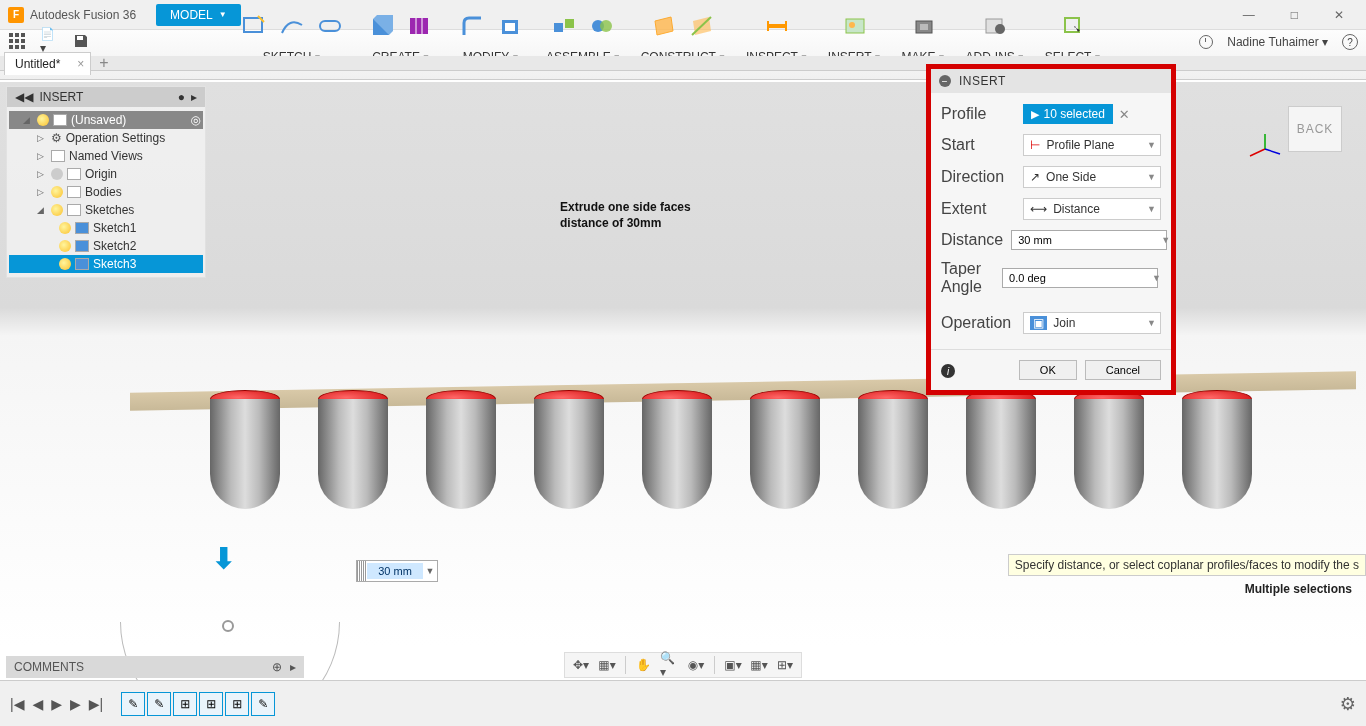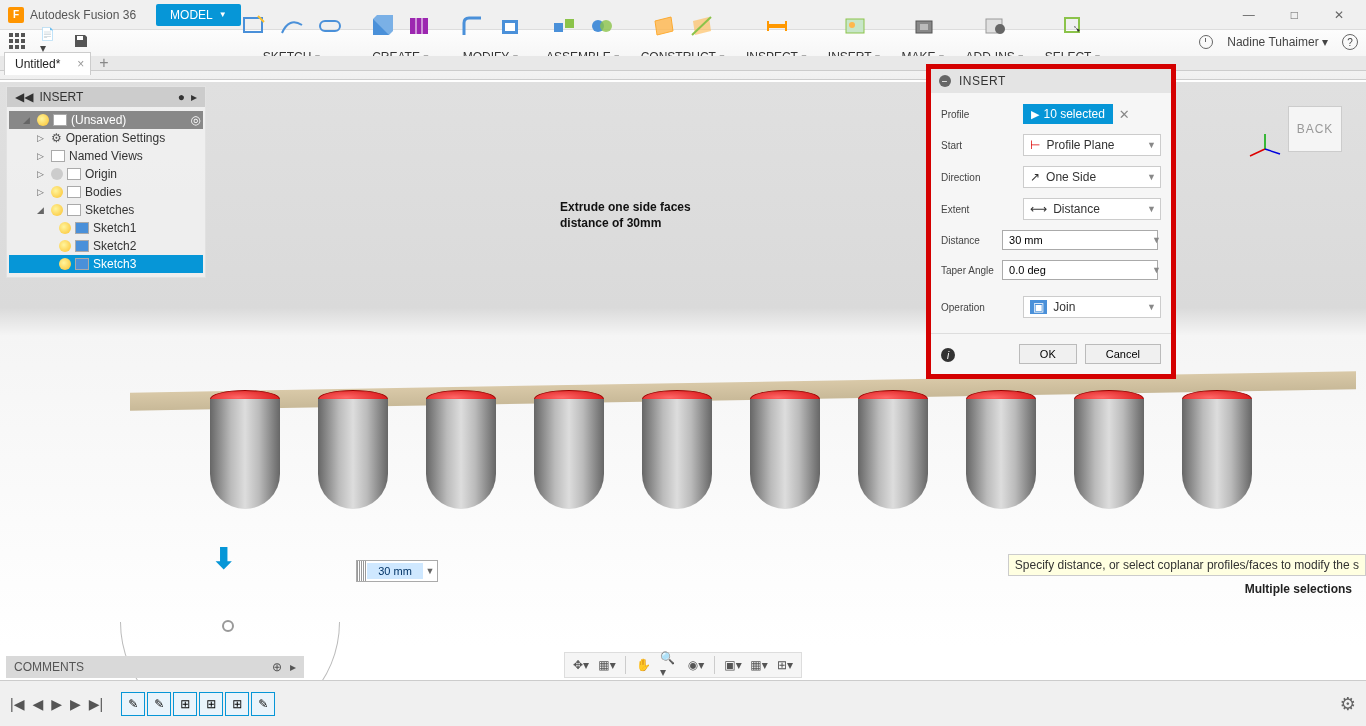--- a/index.html
+++ b/index.html
@@ -53,21 +53,21 @@
 .tree-row .fico{width:14px;height:12px;background:#fff;border:1px solid #aaa}
 .tree-row .gear{color:#555}
 .tree-row.ind1{padding-left:14px}
 .tree-row.ind2{padding-left:28px}
 .tree-row.ind3{padding-left:50px}
 .extrude{position:absolute;top:-18px;right:190px;width:250px;background:#f6f6f6;border:5px solid #d40000}
 .ext-title{background:#e4e4e4;padding:5px 8px;display:flex;align-items:center;gap:8px;color:#333;font-size:11px;letter-spacing:.5px}
 .ext-title .collapse{width:12px;height:12px;background:#666;border-radius:50%;color:#fff;display:flex;align-items:center;justify-content:center;font-size:10px}
 .ext-body{padding:6px 10px}
 .ext-row{display:flex;align-items:center;padding:5px 0;gap:8px}
-.ext-row label{width:74px;color:#444;font-size:10px}
+.ext-row label{width:74px;color:#444;font-size:16px}
 .ext-row .val{flex:1;display:flex;align-items:center}
 .sel-chip{background:#0696d7;color:#fff;padding:3px 8px;font-size:11px;display:flex;align-items:center;gap:4px}
 .sel-x{color:#888;margin-left:6px;font-size:13px}
 .combo{flex:1;background:#fff;border:1px solid #ccc;padding:3px 6px;display:flex;align-items:center;gap:6px;font-size:11px;color:#333;position:relative}
 .combo .dd{position:absolute;right:4px;color:#888;font-size:9px}
 .txt-in{flex:1;background:#fff;border:1px solid #aaa;padding:3px 6px;font-size:11px}
 .ext-btns{display:flex;justify-content:flex-end;gap:8px;padding:10px 10px 10px;border-top:1px solid #ddd;margin-top:4px}
 .ext-btns button{padding:3px 20px;background:#f0f0f0;border:1px solid #bbb;font-size:11px}
 .ext-info{position:absolute;left:10px;bottom:12px;width:14px;height:14px;background:#333;color:#fff;border-radius:50%;display:flex;align-items:center;justify-content:center;font-size:10px;font-style:italic}
 .comments{position:absolute;bottom:48px;left:6px;width:298px;background:#d9d9d9;padding:4px 8px;display:flex;align-items:center;color:#555;font-size:11px}

